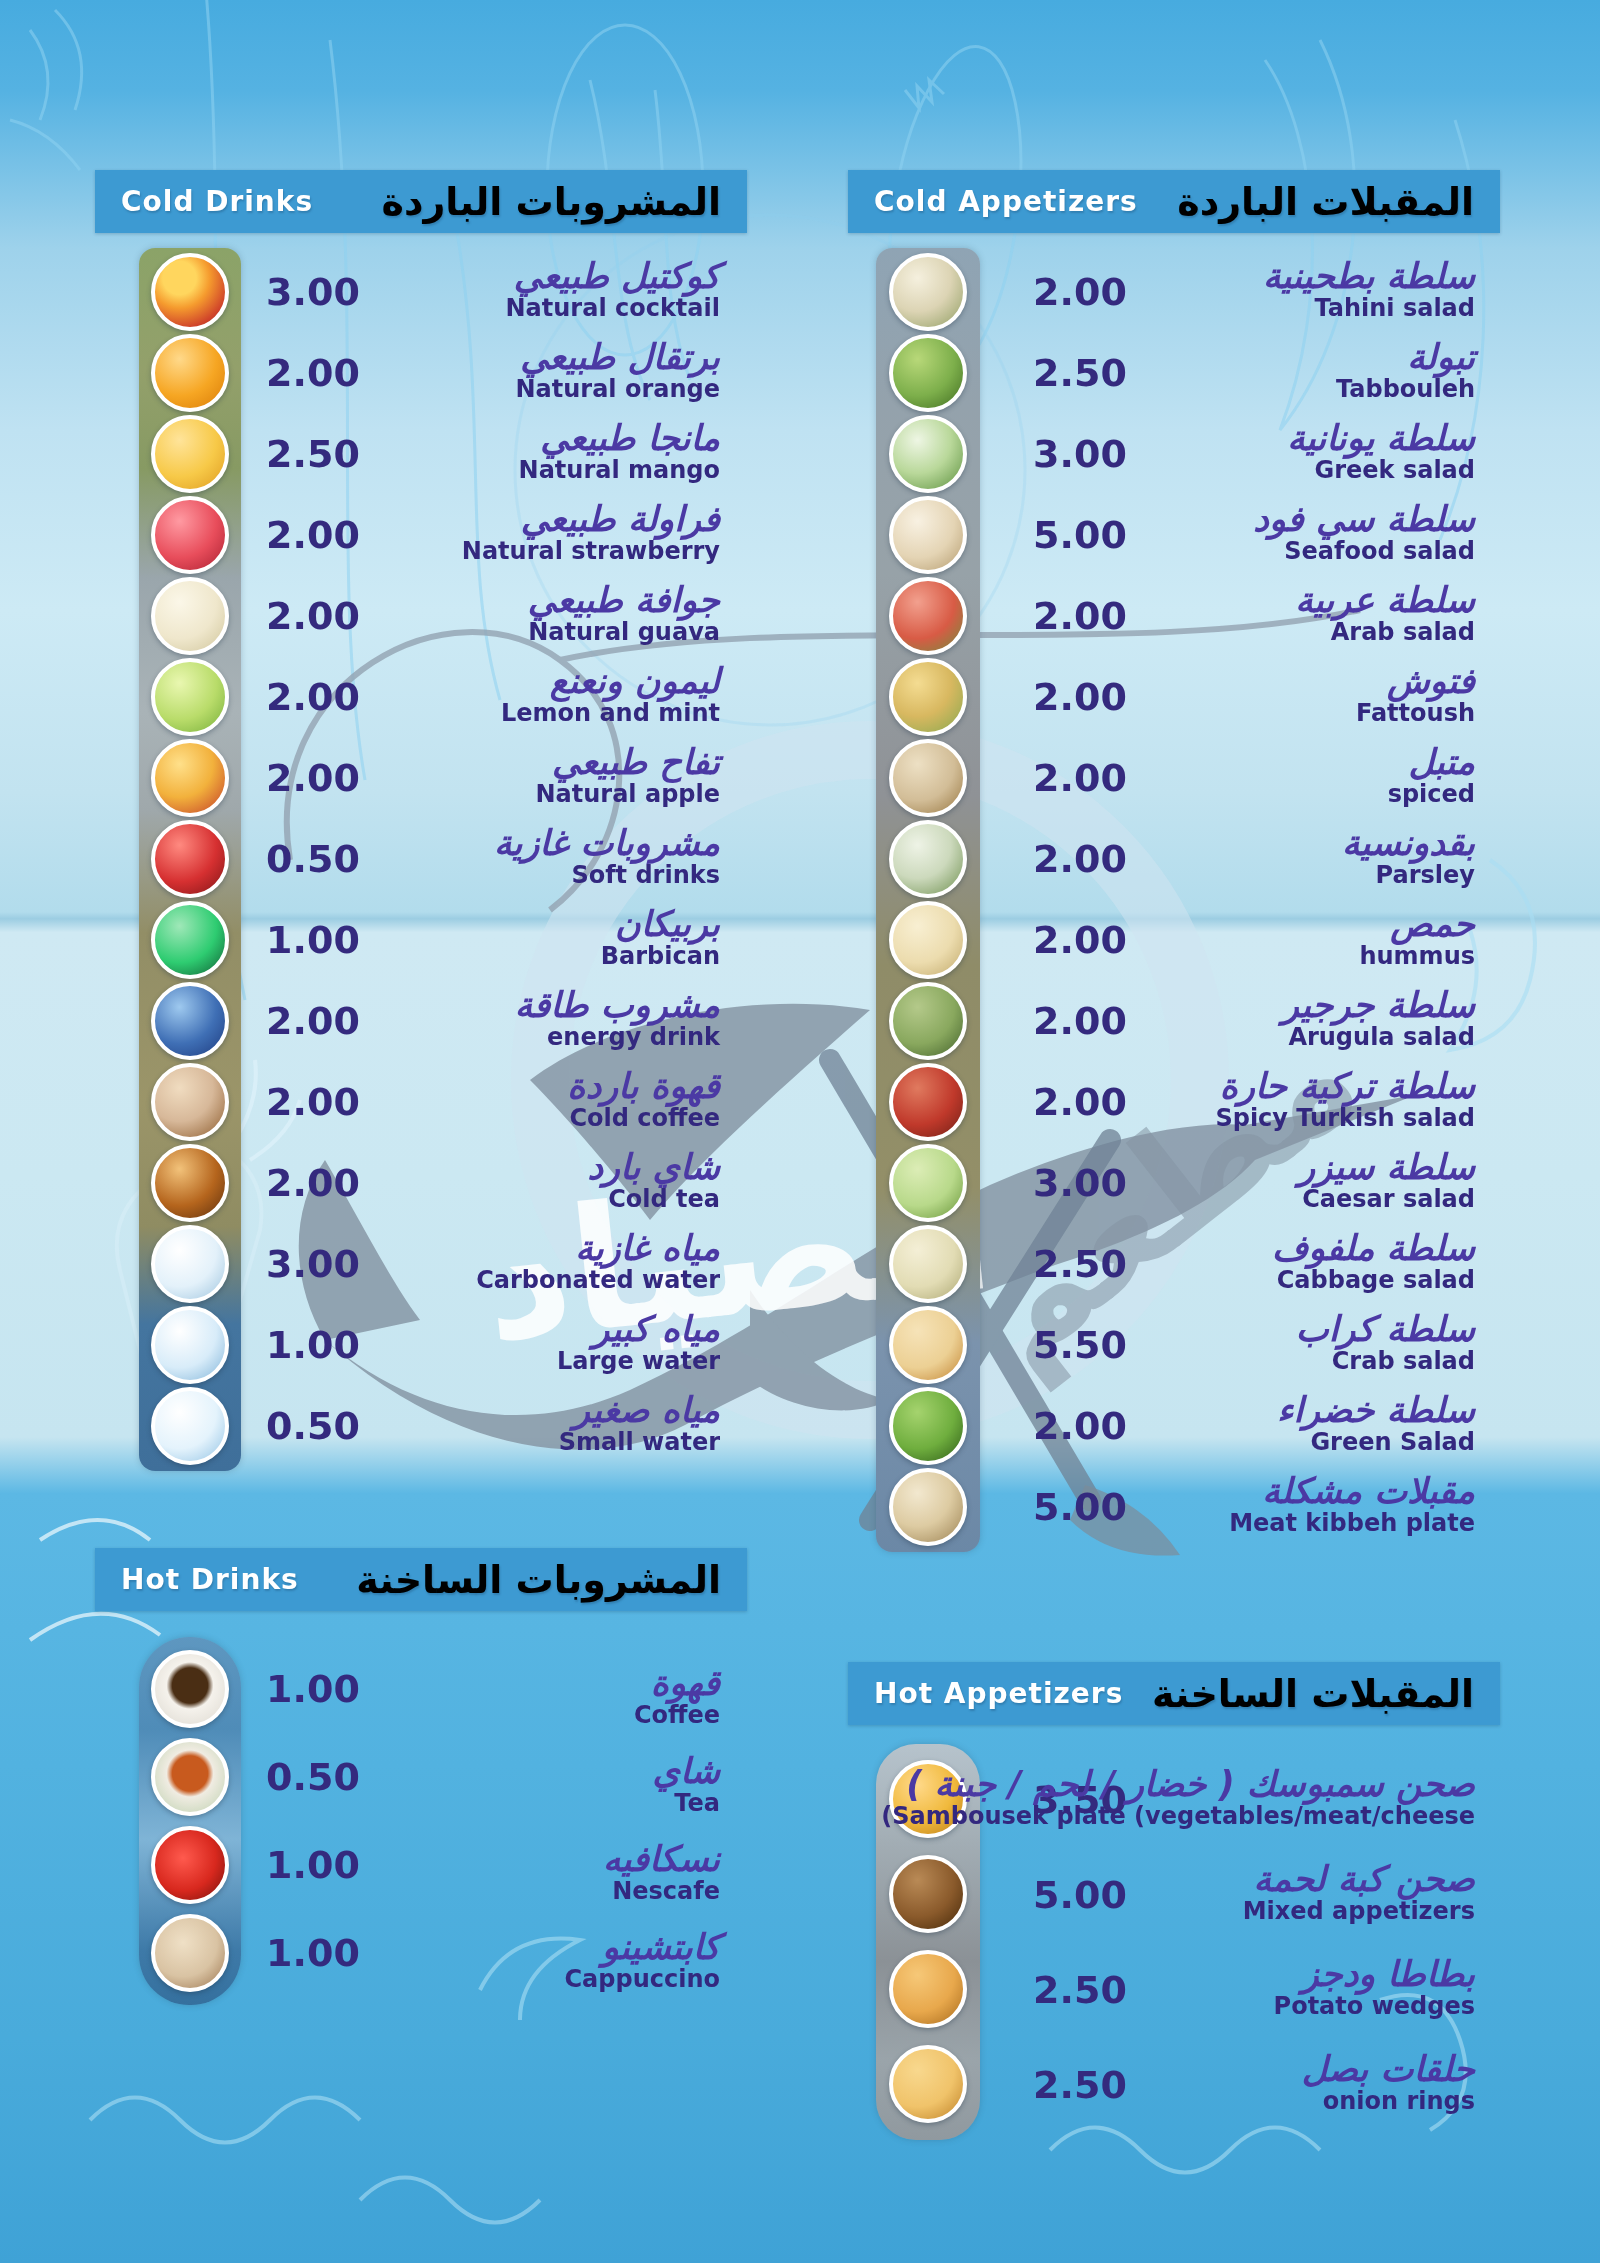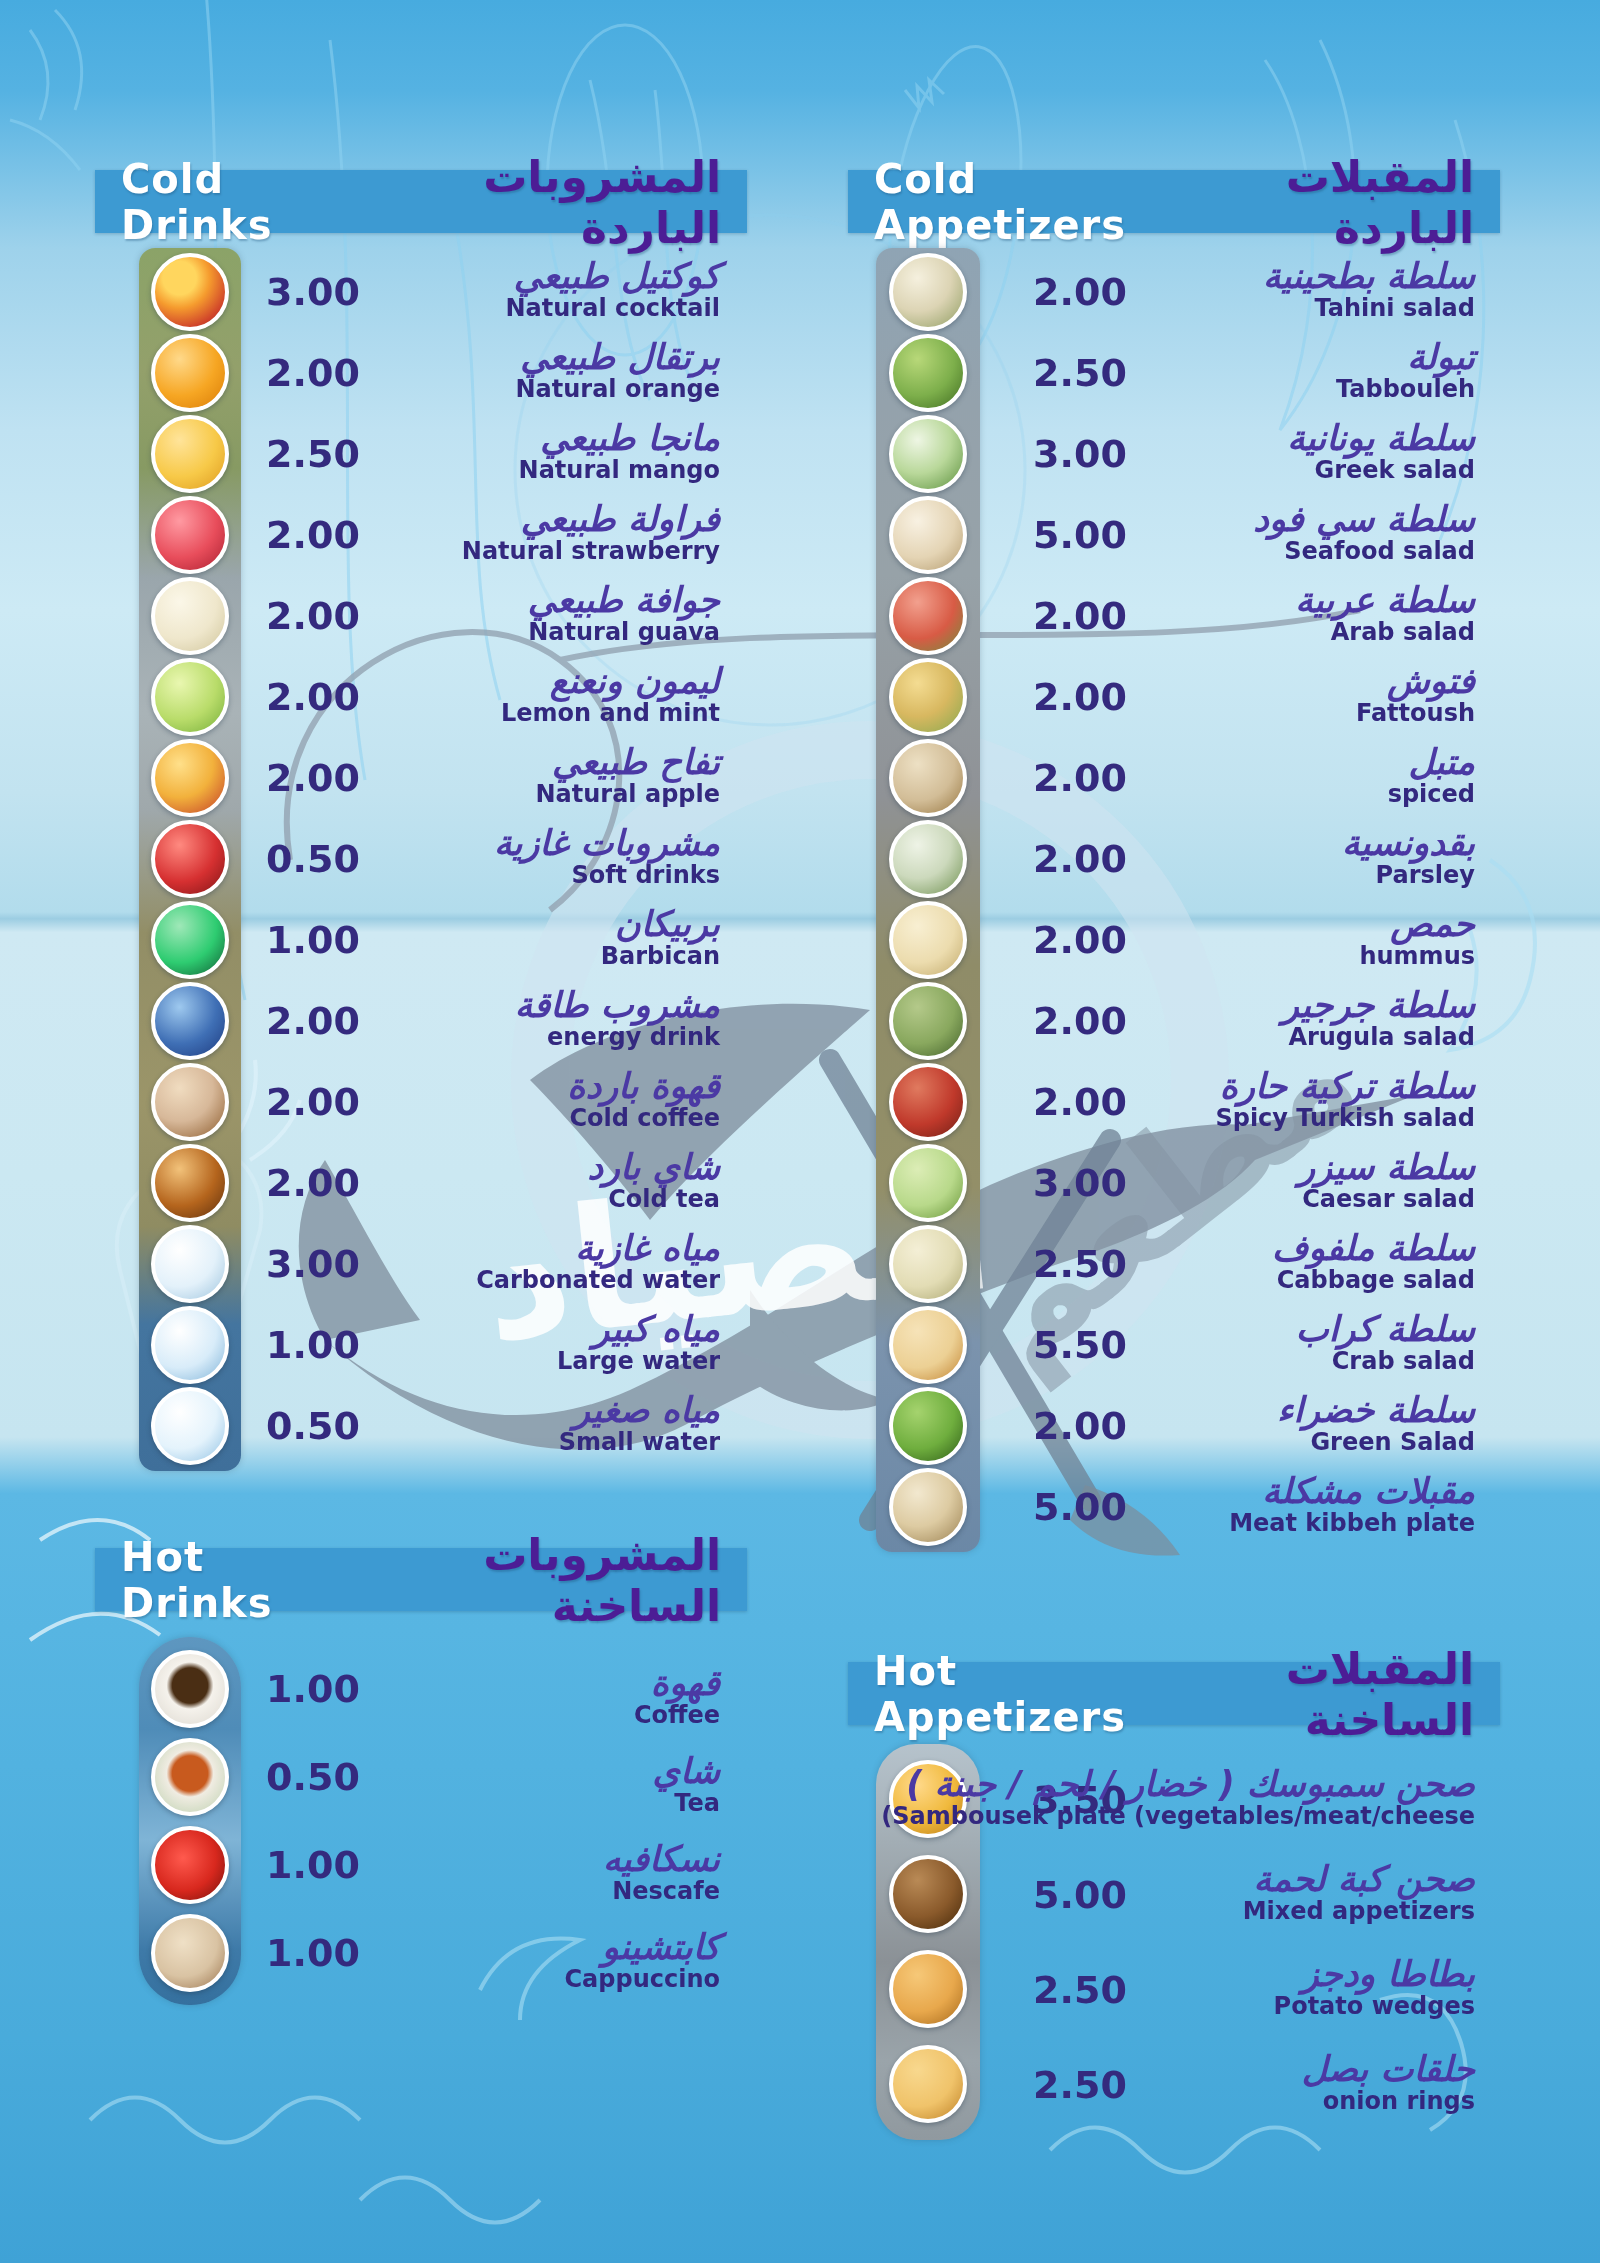--- a/index.html
+++ b/index.html
@@ -15,22 +15,22 @@
   #sketches{position:absolute;inset:0;z-index:0;}
   
   #watermark{position:absolute;left:230px;top:520px;z-index:1;pointer-events:none;}
   .wm-ar-top{font-size:150px;font-weight:bold;fill:#8494a3;opacity:.55;}
   .wm-ar-bottom{font-size:170px;font-weight:bold;fill:#ffffff;opacity:.85;}
   
   .section{position:absolute;width:652px;z-index:2;}
   .band{position:absolute;left:0;top:0;width:652px;height:63px;background:#3d9ad2;
     display:flex;justify-content:space-between;align-items:center;padding:0 26px;box-sizing:border-box;
     box-shadow:0 1px 3px rgba(20,60,90,.25);}
-  .band .en-title{color:#fff;font-size:40px;font-weight:bold;letter-spacing:1px;text-shadow:1px 2px 2px rgba(30,80,120,.35);}
-  .band .ar-title{color:#4c1d95;font-size:44px;font-weight:bold;direction:rtl;text-shadow:1px 2px 2px rgba(30,80,120,.35);}
+  .band .en-title{color:#fff;font-size:28px;font-weight:bold;letter-spacing:1px;text-shadow:1px 2px 2px rgba(30,80,120,.35);}
+  .band .ar-title{color:#000000;font-size:38px;font-weight:bold;direction:rtl;text-shadow:1px 2px 2px rgba(30,80,120,.35);}
   .items{position:absolute;left:0;width:652px;}
   .strip{position:absolute;left:44px;width:102px;border-radius:16px;z-index:0;box-shadow:0 0 6px rgba(40,70,90,.25);}
   .row{position:relative;z-index:1;}
   .photo{position:absolute;left:56px;width:78px;height:78px;border-radius:50%;
     border:4px solid #fff;box-sizing:border-box;box-shadow:0 2px 5px rgba(30,50,70,.35);}
   .price{position:absolute;left:138px;width:160px;text-align:center;
     font-size:38px;font-weight:bold;color:#342a7e;}
   .names{position:absolute;right:27px;text-align:right;}
   .names .ar{display:block;font-size:35px;font-weight:bold;color:#4b39a4;direction:rtl;line-height:1.05;font-style:italic;}
   .names .en{display:block;font-size:24px;font-weight:bold;color:#33287f;line-height:1.1;}

